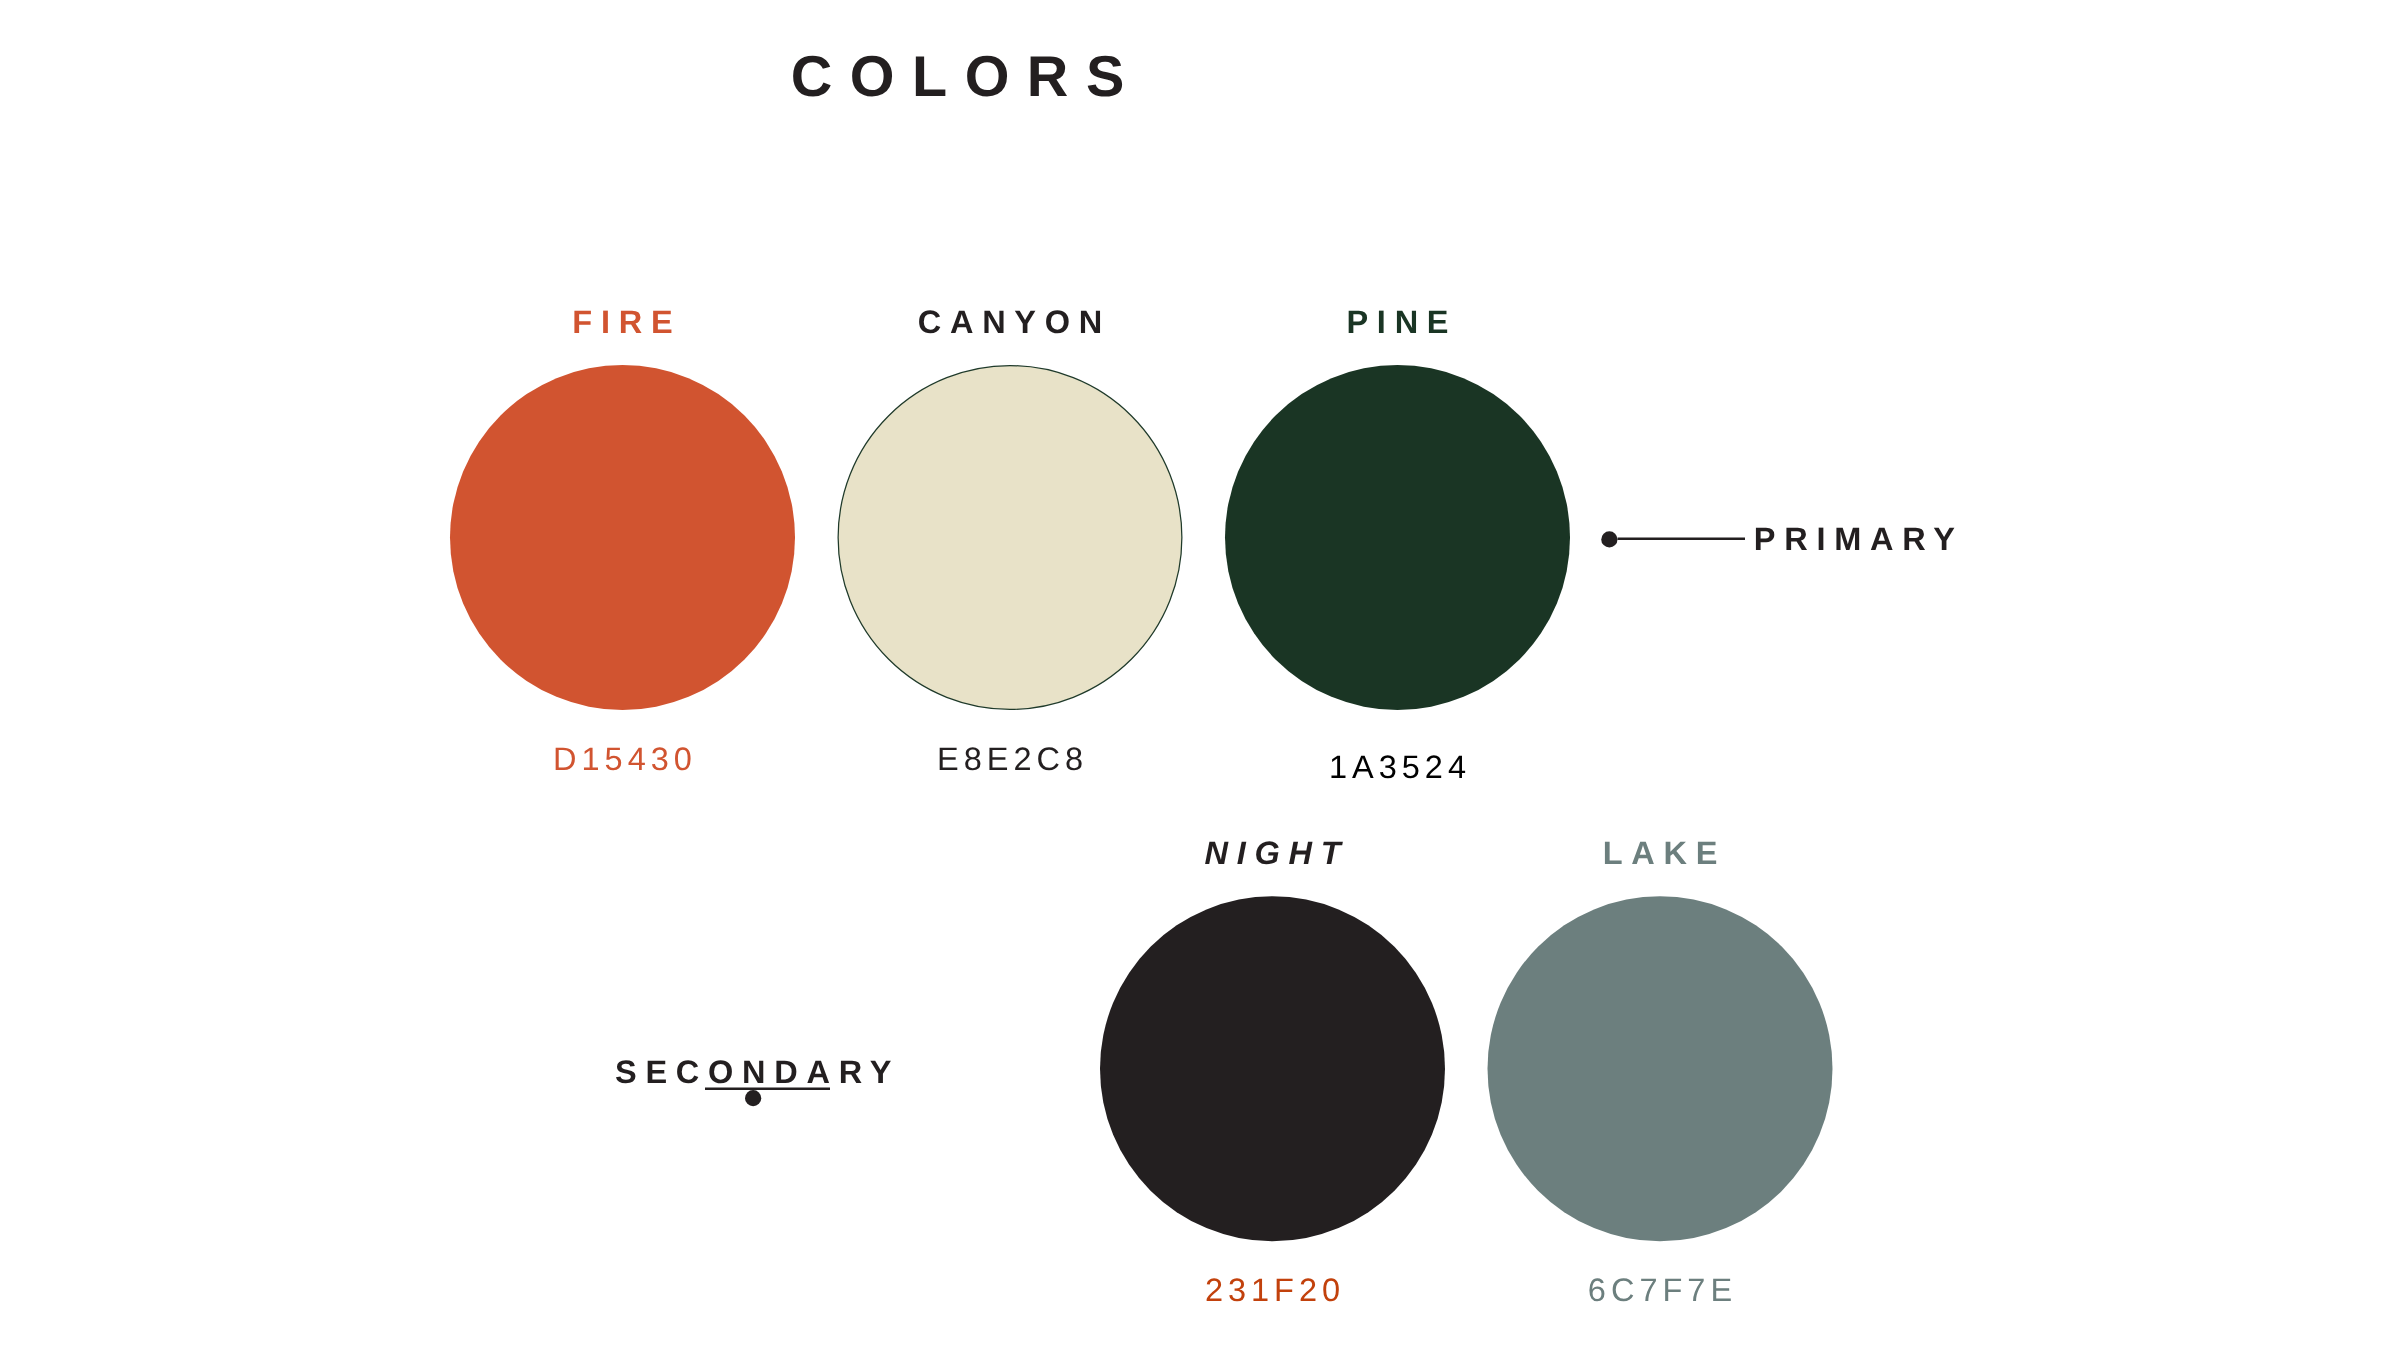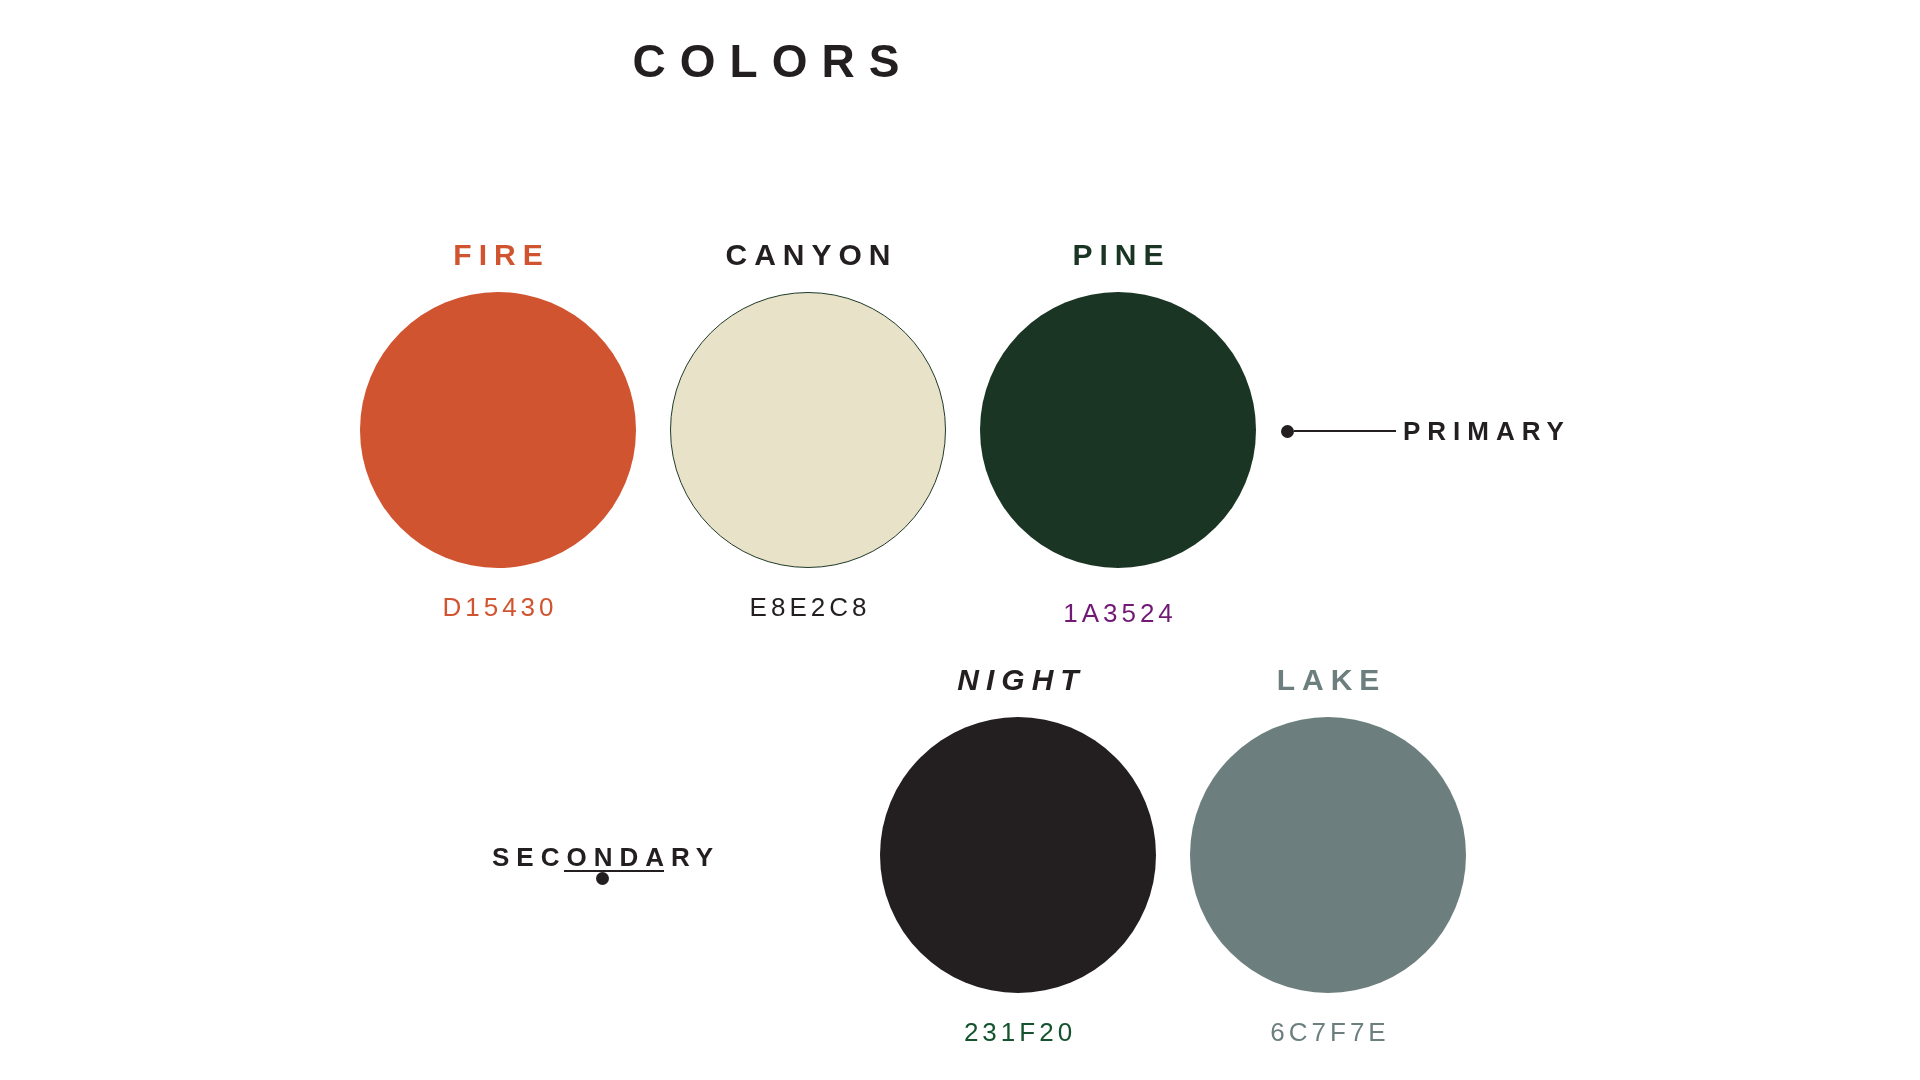--- a/index.html
+++ b/index.html
@@ -38,21 +38,21 @@
     position: absolute;
     width: 320px;
     text-align: center;
   }
   .swatch-name {
     position: absolute;
     left: 0;
     width: 320px;
     bottom: 100%;
     margin-bottom: 22px;
-    font-size: 30px;
+    font-size: 26px;
     font-weight: 700;
     letter-spacing: 7px;
     text-indent: 7px;
     line-height: 1;
     white-space: nowrap;
   }
   .swatch-circle {
     position: absolute;
     left: 50%;
     top: 0;
@@ -147,33 +147,33 @@
 
 <div class="swatch" id="swatch-canyon">
   <div class="swatch-name" style="color: rgb(35, 31, 32);">CANYON</div>
   <div class="swatch-circle outlined" style="background: rgb(232, 226, 200); border-color: rgb(31, 58, 42);"></div>
   <div class="swatch-hex" style="color: rgb(35, 31, 32);">E8E2C8</div>
 </div>
 
 <div class="swatch" id="swatch-pine">
   <div class="swatch-name" style="color: rgb(26, 53, 36);">PINE</div>
   <div class="swatch-circle" style="background: rgb(26, 53, 36);"></div>
-  <div class="swatch-hex" style="color: #701a75; margin-top: 32px;">1A3524</div>
+  <div class="swatch-hex" style="color: #000000; margin-top: 32px;">1A3524</div>
 </div>
 
 <div class="callout" id="callout-primary">
   <span class="callout-dot"></span>
   <span class="callout-line"></span>
   <span class="callout-label">PRIMARY</span>
 </div>
 
 <div class="swatch" id="swatch-night">
   <div class="swatch-name" style="color: rgb(35, 31, 32); font-style: italic;">NIGHT</div>
   <div class="swatch-circle" style="background: rgb(35, 31, 32);"></div>
-  <div class="swatch-hex" style="color: #14532d;">231F20</div>
+  <div class="swatch-hex" style="color: #c2410c;">231F20</div>
 </div>
 
 <div class="swatch" id="swatch-lake">
   <div class="swatch-name" style="color: rgb(108, 127, 126);">LAKE</div>
   <div class="swatch-circle" style="background: rgb(108, 127, 126);"></div>
   <div class="swatch-hex" style="color: rgb(108, 127, 126);">6C7F7E</div>
 </div>
 
 <div class="callout" id="callout-secondary">
   <span class="callout-label">SECONDARY</span>

